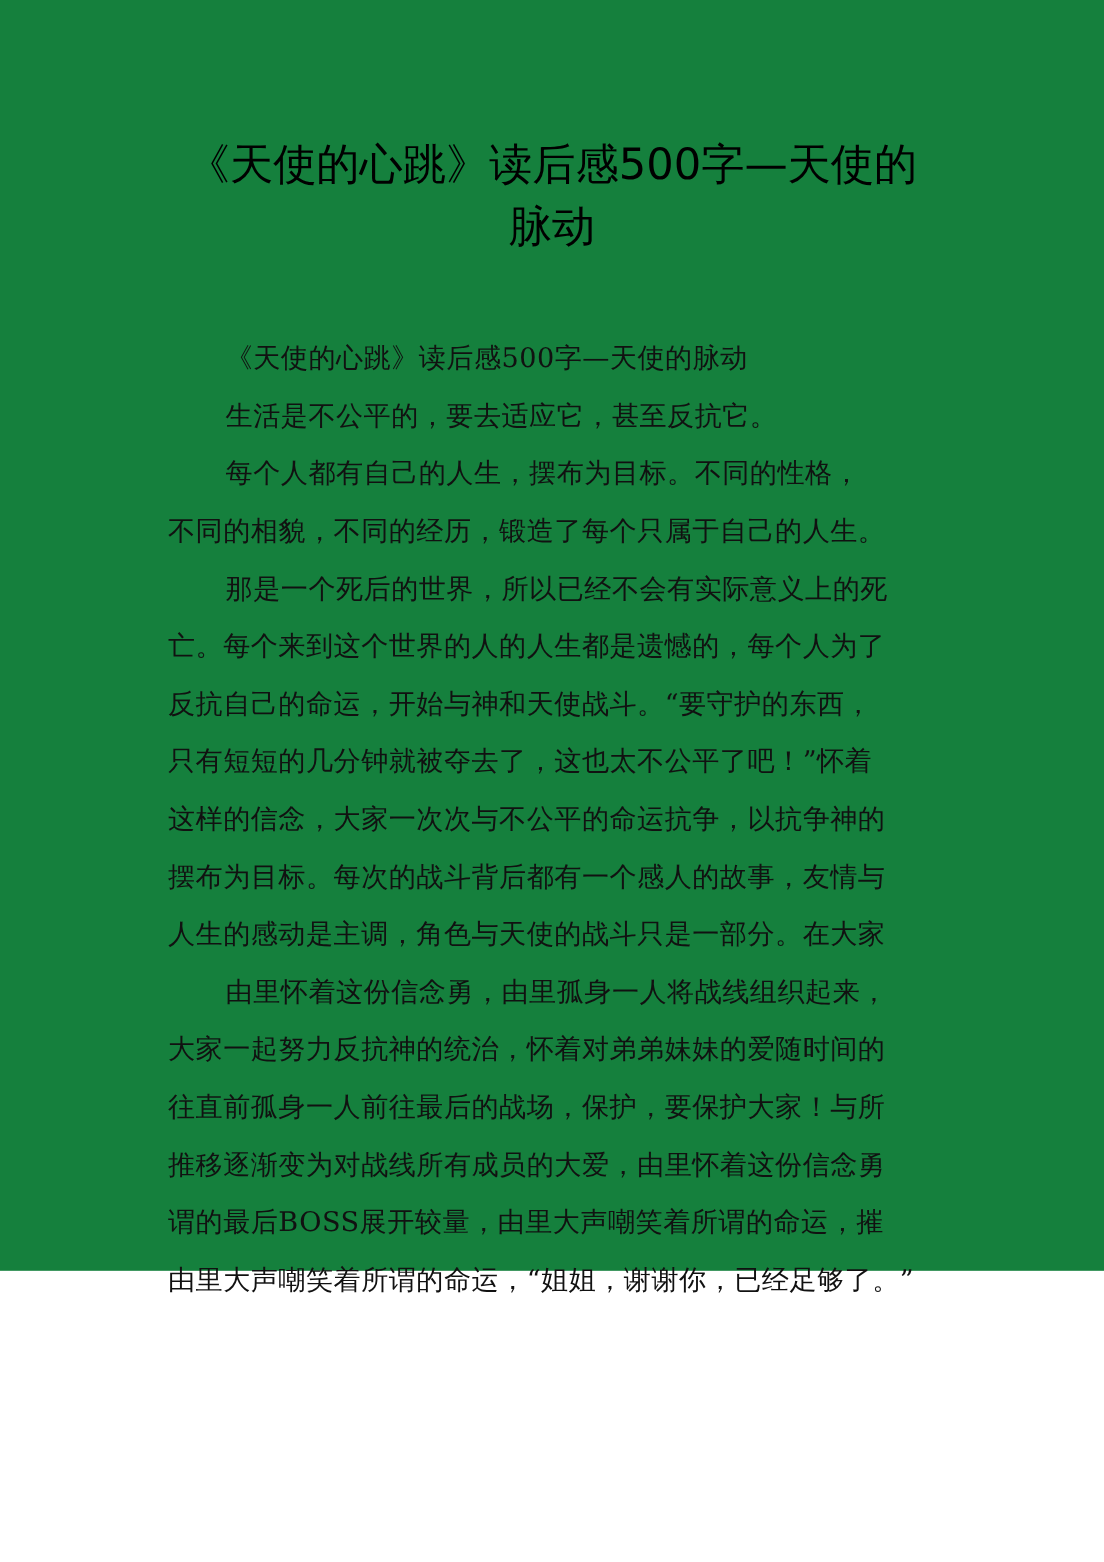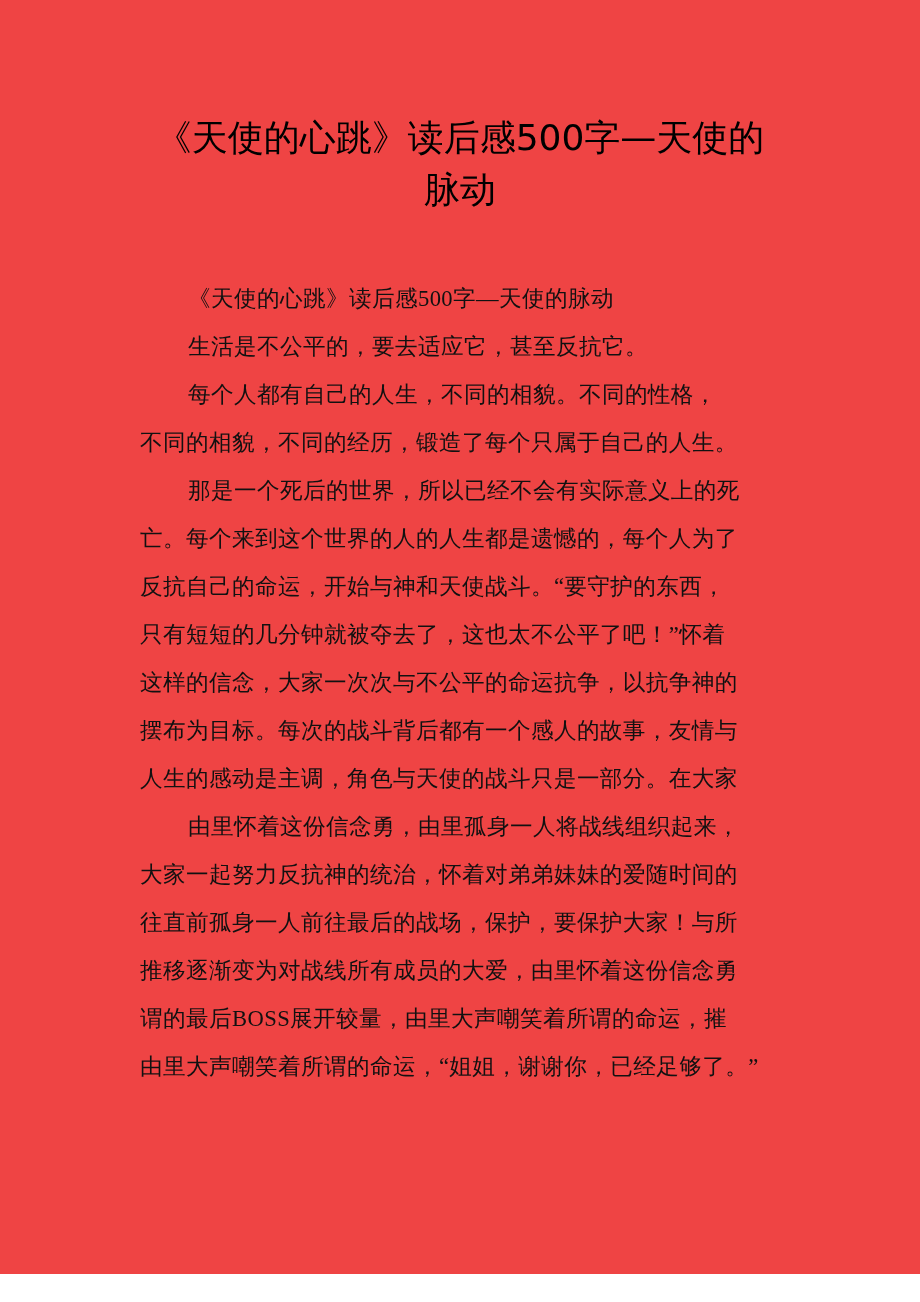--- a/index.html
+++ b/index.html
@@ -13,22 +13,22 @@
       position: relative;
       overflow: hidden;
       color: #111111;
       font-family: "DejaVu Serif", "Liberation Serif", serif;
     }
     .page {
       position: absolute;
       left: 0;
       top: 0;
       width: 920px;
-      height: 1274px;
-      background: #ef4444;
+      height: 1059px;
+      background: #15803d;
     }
     .title {
       position: absolute;
       left: 140px;
       width: 640px;
       top: 112px;
       text-align: center;
       font-family: "DejaVu Sans", "Liberation Sans", sans-serif;
       font-size: 36px;
       line-height: 52px;
@@ -38,21 +38,20 @@
     }
     .body-text {
       position: absolute;
       left: 140px;
       top: 275px;
       width: 645px;
       font-size: 22.6px;
       line-height: 48px;
       letter-spacing: 0.4px;
       color: #111111;
-      font-family: Liberation Serif, serif;
     }
     .line {
       white-space: nowrap;
       height: 48px;
     }
     .indent {
       padding-left: 48px;
     }
   </style>
 </head>
@@ -60,21 +59,21 @@
 
 <div class="page">
   <h1 class="title">
     <div>《天使的心跳》读后感500字—天使的</div>
     <div>脉动</div>
   </h1>
 
   <div class="body-text">
     <div class="line indent">《天使的心跳》读后感500字—天使的脉动</div>
     <div class="line indent">生活是不公平的，要去适应它，甚至反抗它。</div>
-    <div class="line indent">每个人都有自己的人生，不同的相貌。不同的性格，</div>
+    <div class="line indent">每个人都有自己的人生，摆布为目标。不同的性格，</div>
     <div class="line">不同的相貌，不同的经历，锻造了每个只属于自己的人生。</div>
     <div class="line indent">那是一个死后的世界，所以已经不会有实际意义上的死</div>
     <div class="line">亡。每个来到这个世界的人的人生都是遗憾的，每个人为了</div>
     <div class="line">反抗自己的命运，开始与神和天使战斗。“要守护的东西，</div>
     <div class="line">只有短短的几分钟就被夺去了，这也太不公平了吧！”怀着</div>
     <div class="line">这样的信念，大家一次次与不公平的命运抗争，以抗争神的</div>
     <div class="line">摆布为目标。每次的战斗背后都有一个感人的故事，友情与</div>
     <div class="line">人生的感动是主调，角色与天使的战斗只是一部分。在大家</div>
     <div class="line indent">由里怀着这份信念勇，由里孤身一人将战线组织起来，</div>
     <div class="line">大家一起努力反抗神的统治，怀着对弟弟妹妹的爱随时间的</div>

